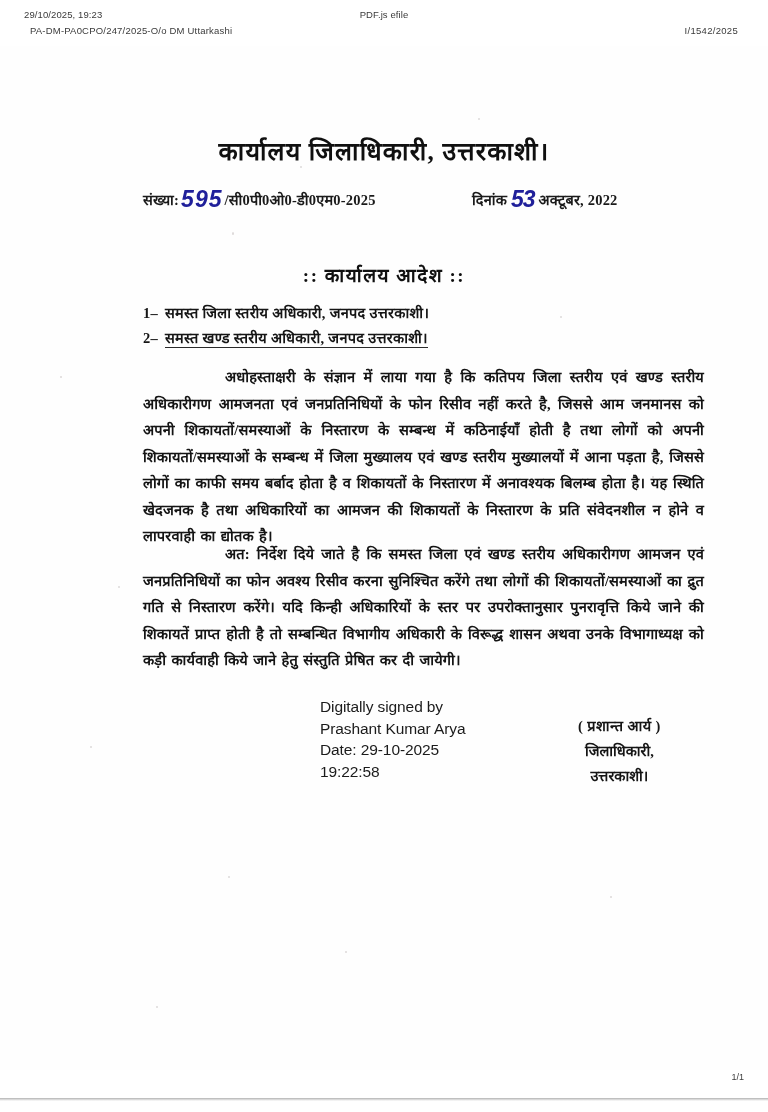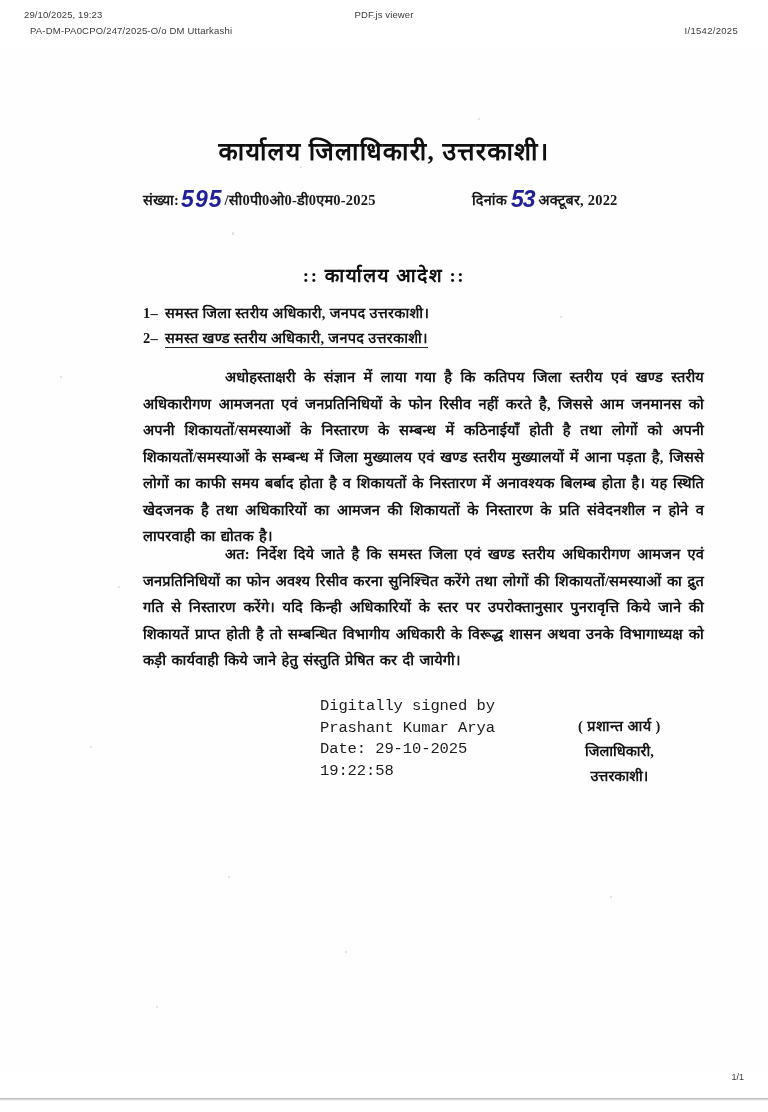--- a/index.html
+++ b/index.html
@@ -184,21 +184,21 @@
   }
   .para.p1 { top: 318px; }
   .para.p2 { top: 495px; }
   .para .indent { display: inline-block; width: 82px; }
 
   
   .sig-stamp {
     position: absolute;
     top: 650px;
     left: 320px;
-    font-family: Liberation Mono, monospace;
+    font-family: Liberation Sans, sans-serif;
     font-size: 15.5px;
     line-height: 21.5px;
     color: #1b1b1b;
     white-space: pre-line;
     letter-spacing: -0.1px;
   }
   .sig-block {
     position: absolute;
     top: 668px;
     left: 578px;
@@ -242,21 +242,21 @@
     width: 768px;
     height: 3px;
     background: linear-gradient(to bottom, rgba(0,0,0,.30), rgba(0,0,0,0));
   }
 </style>
 </head>
 <body>
 
 <div class="print-header">
   <div class="ph-date">29/10/2025, 19:23</div>
-  <div class="ph-title">PDF.js viewer</div>
+  <div class="ph-title">PDF.js efile</div>
   <div class="ph-file">PA-DM-PA0CPO/247/2025-O/o DM Uttarkashi</div>
   <div class="ph-ref">I/1542/2025</div>
 </div>
 
 <div class="page-sheet">
 
   <div class="speckles">
     <i style="left:60px;  top:330px; width:2px; height:2px;"></i>
     <i style="left:232px; top:186px; width:2px; height:3px;"></i>
     <i style="left:300px; top:120px; width:2px; height:2px;"></i>

